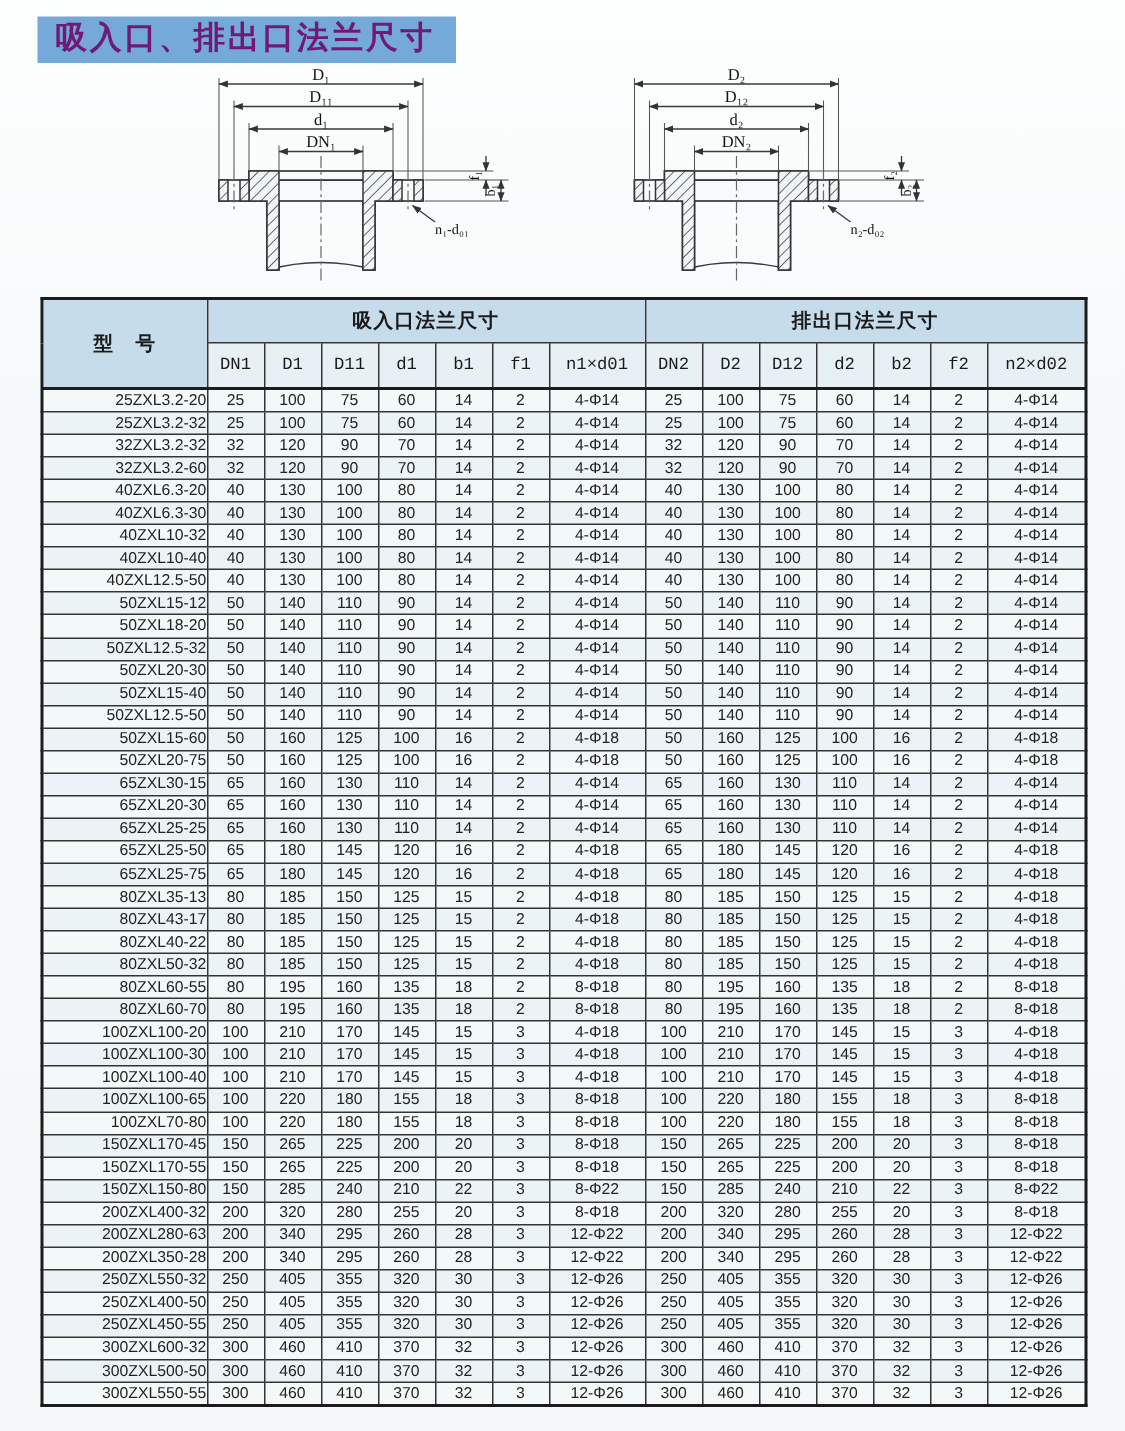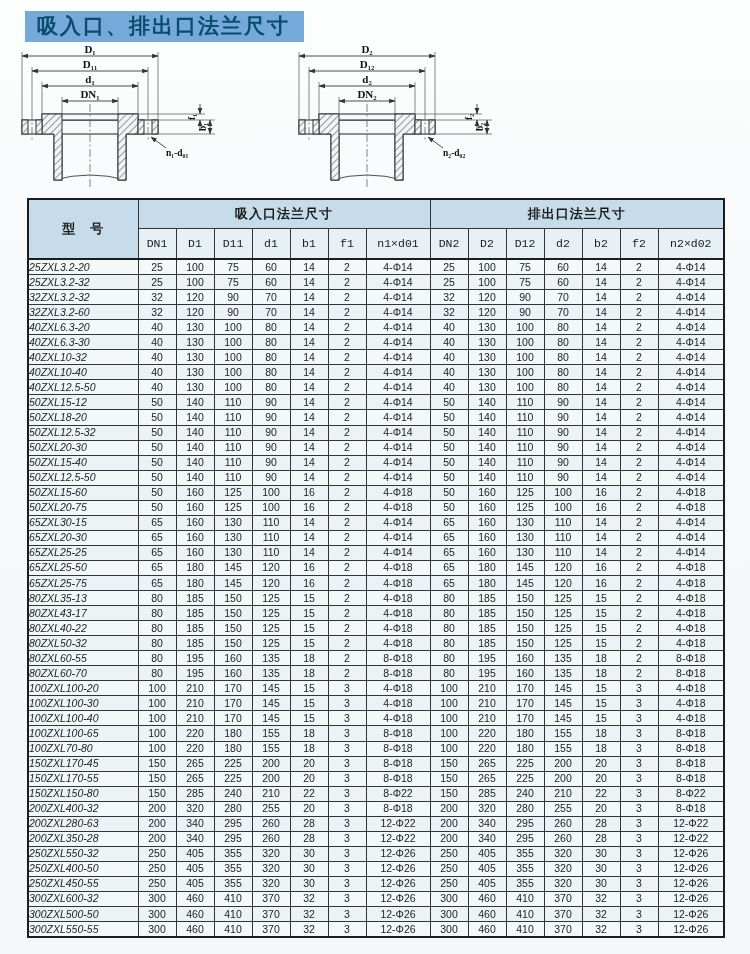--- a/index.html
+++ b/index.html
@@ -6,28 +6,28 @@
   body{
     width:750px;height:954px;position:relative;
     background:#fcfdfd;
     font-family:"Liberation Sans","DejaVu Sans",sans-serif;
     color:#1a1a1a;
   }
   .page{position:absolute;inset:0;background:linear-gradient(180deg,#fdfefe 0%,#f6f9fa 30%,#f4f8f9 100%);}
   
   .title-bar{
     position:absolute;left:25px;top:11px;
-    background:#74a9da;color:#0c4a6e;
+    background:#74a9da;color:#701a75;
     font-size:21px;font-weight:bold;letter-spacing:2px;
     padding:2px 14px 3px 12px;line-height:26px;
   }
   
   .diagrams{
     position:absolute;left:0;top:42px;width:750px;height:150px;
-    display:flex;justify-content:flex-start;gap:52px;font-weight:bold;
+    display:flex;justify-content:center;gap:52px;
   }
   .diagram svg{display:block;}
   .dim{stroke:#3a3a3a;stroke-width:0.9;fill:none;}
   .ext{stroke:#555;stroke-width:0.7;fill:none;}
   .oln{fill:#f7fafb;stroke:#333;stroke-width:1.1;}
   .cl{stroke:#666;stroke-width:0.8;fill:none;stroke-dasharray:8 2.5 2 2.5;}
   .dlabel{font-family:"Liberation Serif","DejaVu Serif",serif;font-size:11px;fill:#111;}
   .dlabel-sm{font-family:"Liberation Serif","DejaVu Serif",serif;font-size:9.5px;fill:#111;}
   
   .tbl-wrap{position:absolute;left:27px;top:198px;width:698px;}
@@ -38,21 +38,21 @@
   th,td{
     border:1px solid #343434;text-align:center;vertical-align:middle;
     overflow:hidden;white-space:nowrap;padding:0;
   }
   thead tr.grp th{height:28px;font-size:13px;font-weight:bold;background:#c6dcea;letter-spacing:1px;}
   thead tr.sub th{height:29px;font-size:11.5px;font-weight:normal;background:#e7f0f5;font-family:"Liberation Mono","DejaVu Sans Mono",monospace;margin-top:16px;}
   th.model-h{background:#c6dcea;font-size:14px;font-weight:bold;letter-spacing:6px;}
   thead{border-bottom:2px solid #1c1c1c;}
   th.grp-sep,td.grp-sep{border-left:1.5px solid #222;}
   tbody td{height:14.05px;font-size:10.5px;line-height:13px;color:#222;}
-  tbody td.model{text-align:left;font-size:10.5px;font-style:italic;}
+  tbody td.model{text-align:right;font-size:10.5px;}
   tbody tr:nth-child(even){background:#ecf3f6;}
 </style>
 </head>
 <body>
 
 <div class="page">
 
   <div class="title-bar">吸入口、排出口法兰尺寸</div>
 
   <div class="diagrams">

